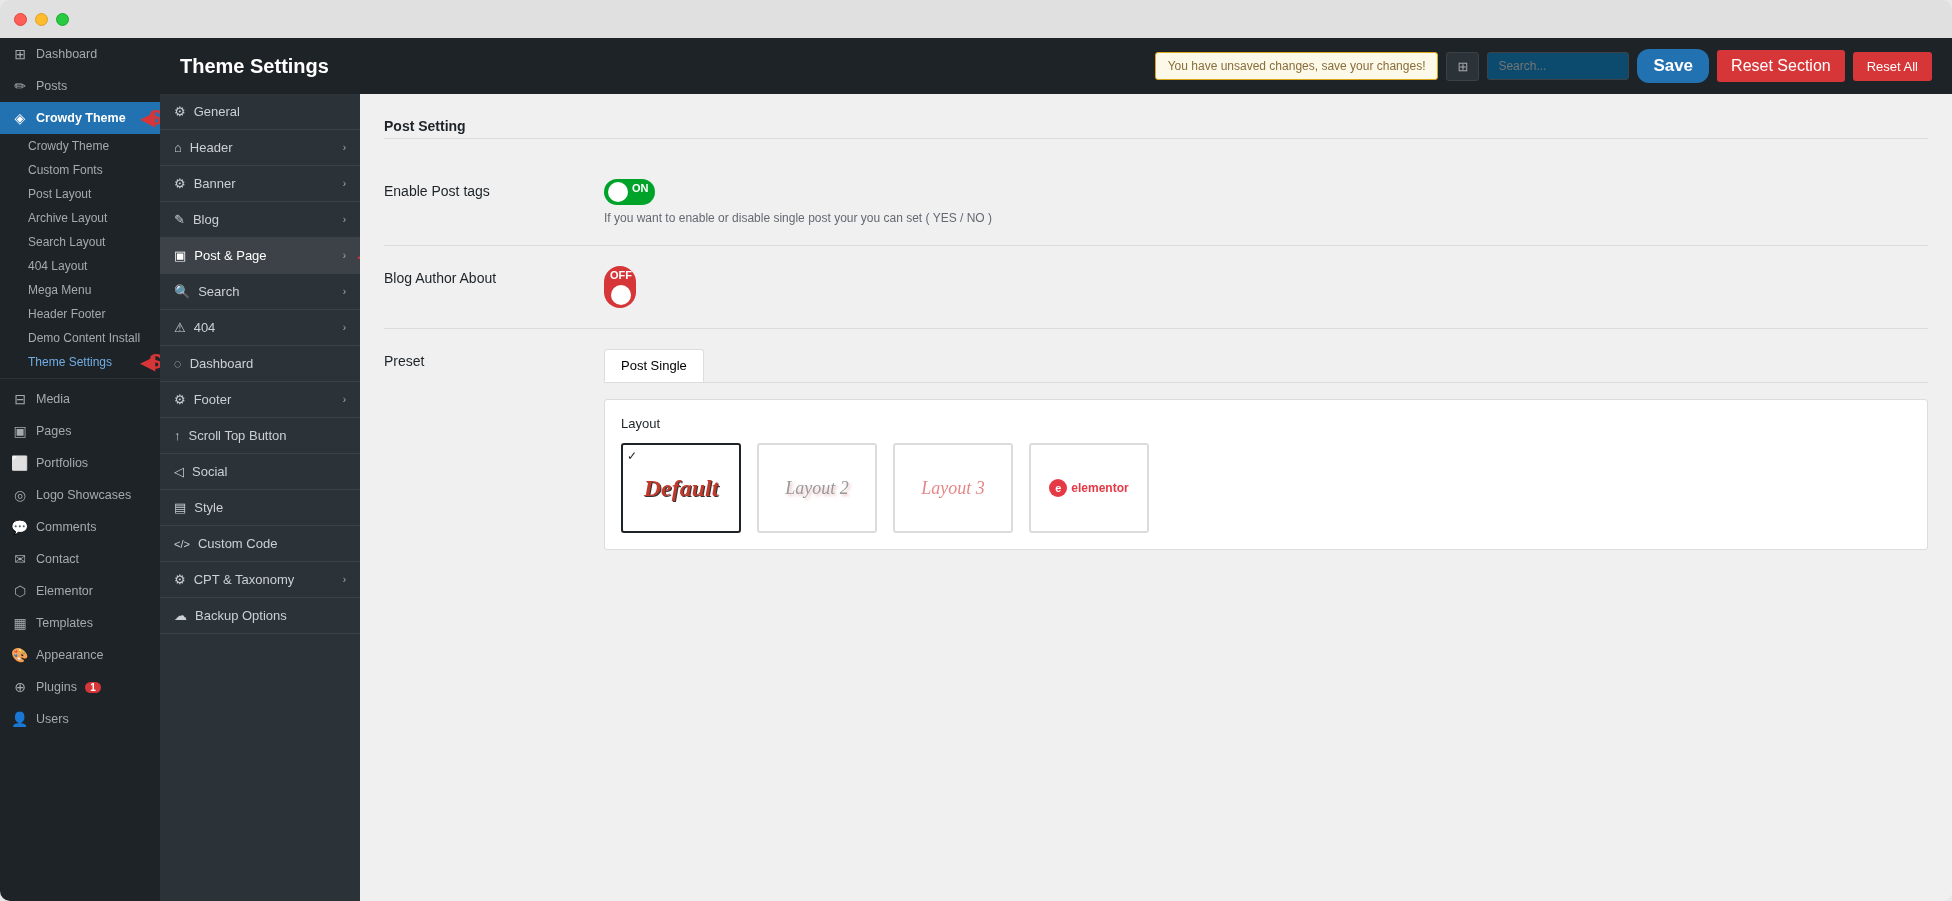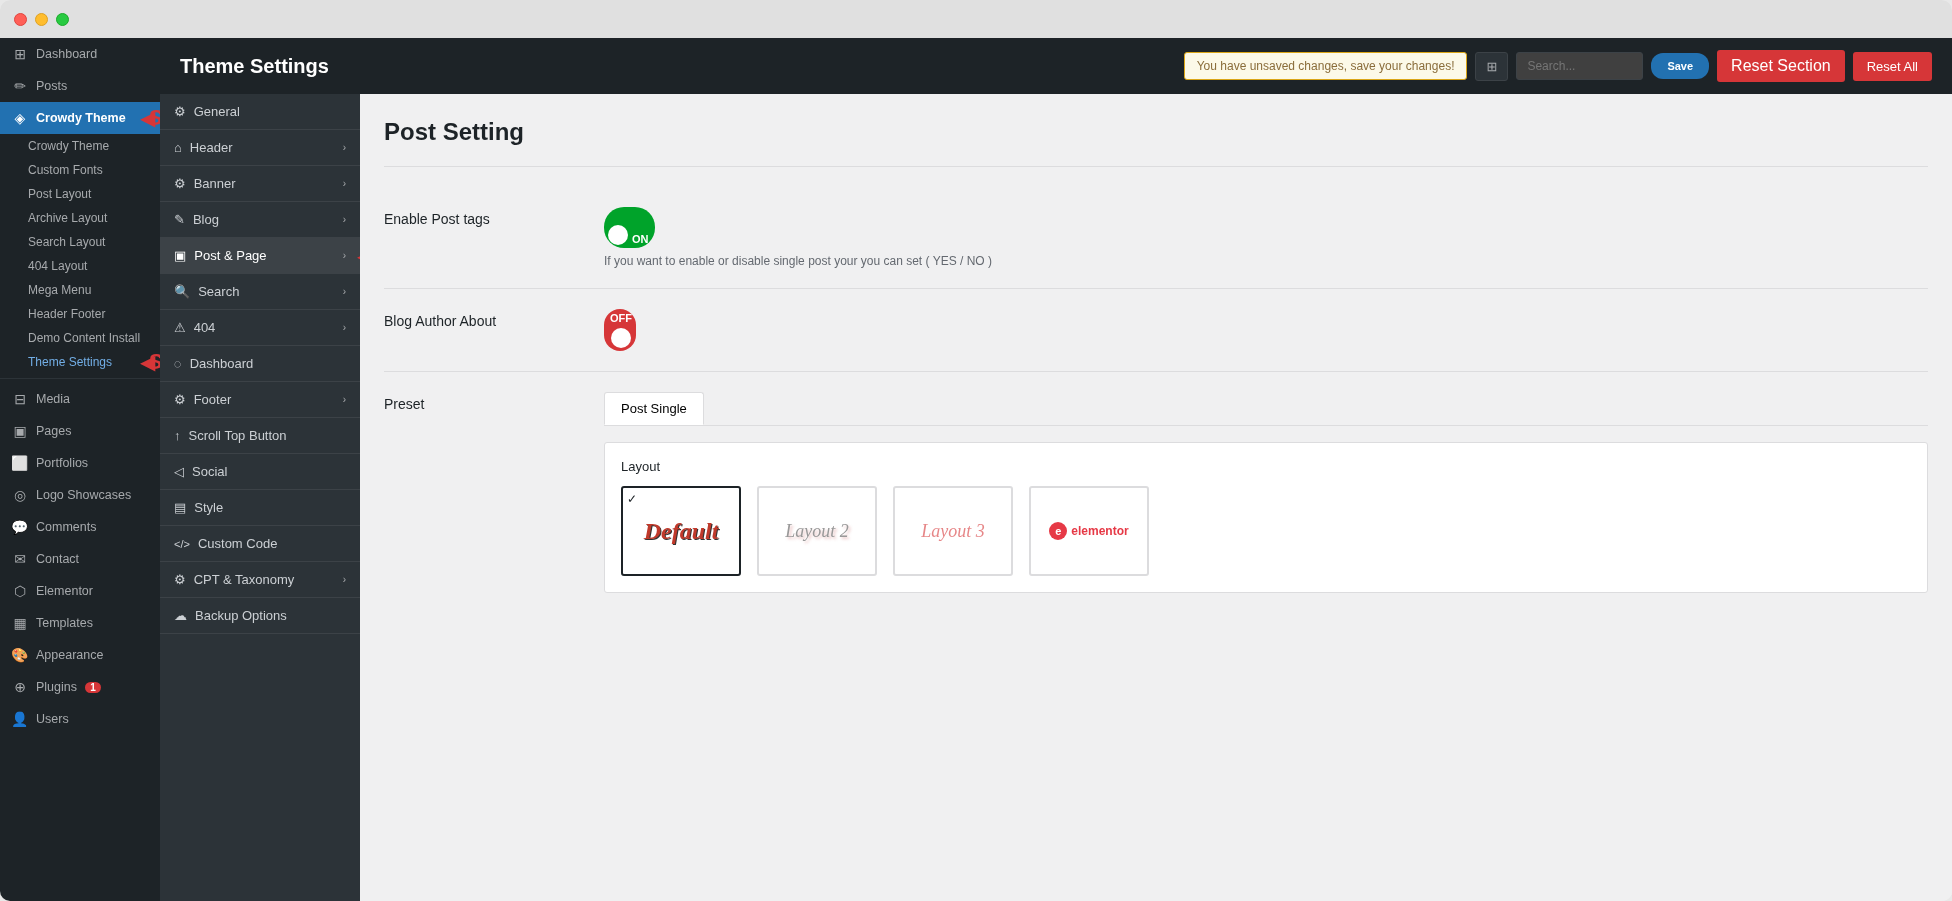--- a/index.html
+++ b/index.html
@@ -28,46 +28,46 @@
 
     
     .main-content { flex: 1; display: flex; flex-direction: column; background: #f0f0f1; min-width: 0; }
 
     
     .theme-topbar { background: #1d2327; padding: 0 20px; height: 56px; display: flex; align-items: center; justify-content: space-between; flex-shrink: 0; }
     .theme-title { color: #fff; font-size: 20px; font-weight: 600; }
     .topbar-right { display: flex; align-items: center; gap: 8px; margin-left: 19px; }
     .unsaved-notice { background: #fcf9e8; border: 1px solid #dba617; color: #8a6d3b; padding: 6px 12px; border-radius: 3px; font-size: 12px; }
     .topbar-icon-btn { background: #2c3338; border: 1px solid #3c4247; color: #a7aaad; padding: 6px 10px; border-radius: 3px; cursor: pointer; font-size: 13px; }
-    .search-input-top { background: #404040; border: 1px solid #3c4247; color: #a7aaad; padding: 6px 10px; border-radius: 3px; font-size: 12px; width: 127px; outline: none; }
-    .btn-save { background: #2271b1; color: #fff; border: none; padding: 7px 16px; border-radius: 12px; cursor: pointer; font-size: 11px; font-weight: 600; }
+    .search-input-top { background: #0c4a6e; border: 1px solid #3c4247; color: #a7aaad; padding: 6px 10px; border-radius: 3px; font-size: 12px; width: 142px; outline: none; }
+    .btn-save { background: #2271b1; color: #fff; border: none; padding: 7px 16px; border-radius: 12px; cursor: pointer; font-size: 17px; font-weight: 600; }
     .btn-reset-section { background: #d63638; color: #fff; border: none; padding: 7px 14px; border-radius: 3px; cursor: pointer; font-size: 16px; }
     .btn-reset-all { background: #d63638; color: #fff; border: none; padding: 7px 14px; border-radius: 3px; cursor: pointer; font-size: 13px; }
 
     
     .content-area { display: flex; flex: 1; min-height: 0; }
 
     
     .left-panel { width: 200px; background: #2c3338; flex-shrink: 0; overflow-y: auto; }
     .left-panel-item { display: flex; align-items: center; justify-content: space-between; padding: 10px 14px; color: #ccd0d4; font-size: 13px; cursor: pointer; border-bottom: 1px solid #3c4247; }
     .left-panel-item.active { background: #3c4247; color: #fff; }
     .left-panel-item .item-left { display: flex; align-items: center; gap: 8px; }
     .left-panel-item .chevron { color: #a7aaad; font-size: 10px; }
 
     
     .right-panel { flex: 1; background: #f0f0f1; padding: 24px; overflow-y: auto; }
-    .section-title { font-size: 24px; font-weight: 600; color: #1d2327; margin-bottom: 20px; padding-bottom: 20px; border-bottom: 1px solid #dcdcde; }
+    .section-title { font-size: 14px; font-weight: 600; color: #1d2327; margin-bottom: 20px; padding-bottom: 4px; border-bottom: 1px solid #dcdcde; }
 
     
     .setting-row { display: flex; align-items: flex-start; padding: 20px 0; border-bottom: 1px solid #dcdcde; }
     .setting-label { width: 220px; flex-shrink: 0; font-size: 14px; font-weight: 500; color: #1d2327; padding-top: 4px; }
     .setting-control { flex: 1; }
 
     
-    .toggle-on { display: inline-flex; align-items: flex-end; background: #00a32a; border-radius: 20px; padding: 18px 6px 3px 4px; gap: 4px; cursor: pointer; }
+    .toggle-on { display: inline-flex; align-items: flex-start; background: #00a32a; border-radius: 20px; padding: 3px 6px 3px 4px; gap: 4px; cursor: pointer; }
     .toggle-on .toggle-label { color: #fff; font-size: 11px; font-weight: 700; }
     .toggle-on .toggle-knob { width: 20px; height: 20px; background: #fff; border-radius: 50%; }
 
     .toggle-off { display: inline-flex; align-items: center; background: #d63638; border-radius: 20px; padding: 3px 4px 3px 6px; gap: 4px; cursor: pointer; flex-direction: column; }
     .toggle-off .toggle-label { color: #fff; font-size: 11px; font-weight: 700; }
     .toggle-off .toggle-knob { width: 20px; height: 20px; background: #fff; border-radius: 50%; }
 
     .setting-hint { color: #646970; font-size: 12px; margin-top: 6px; }
 
     

